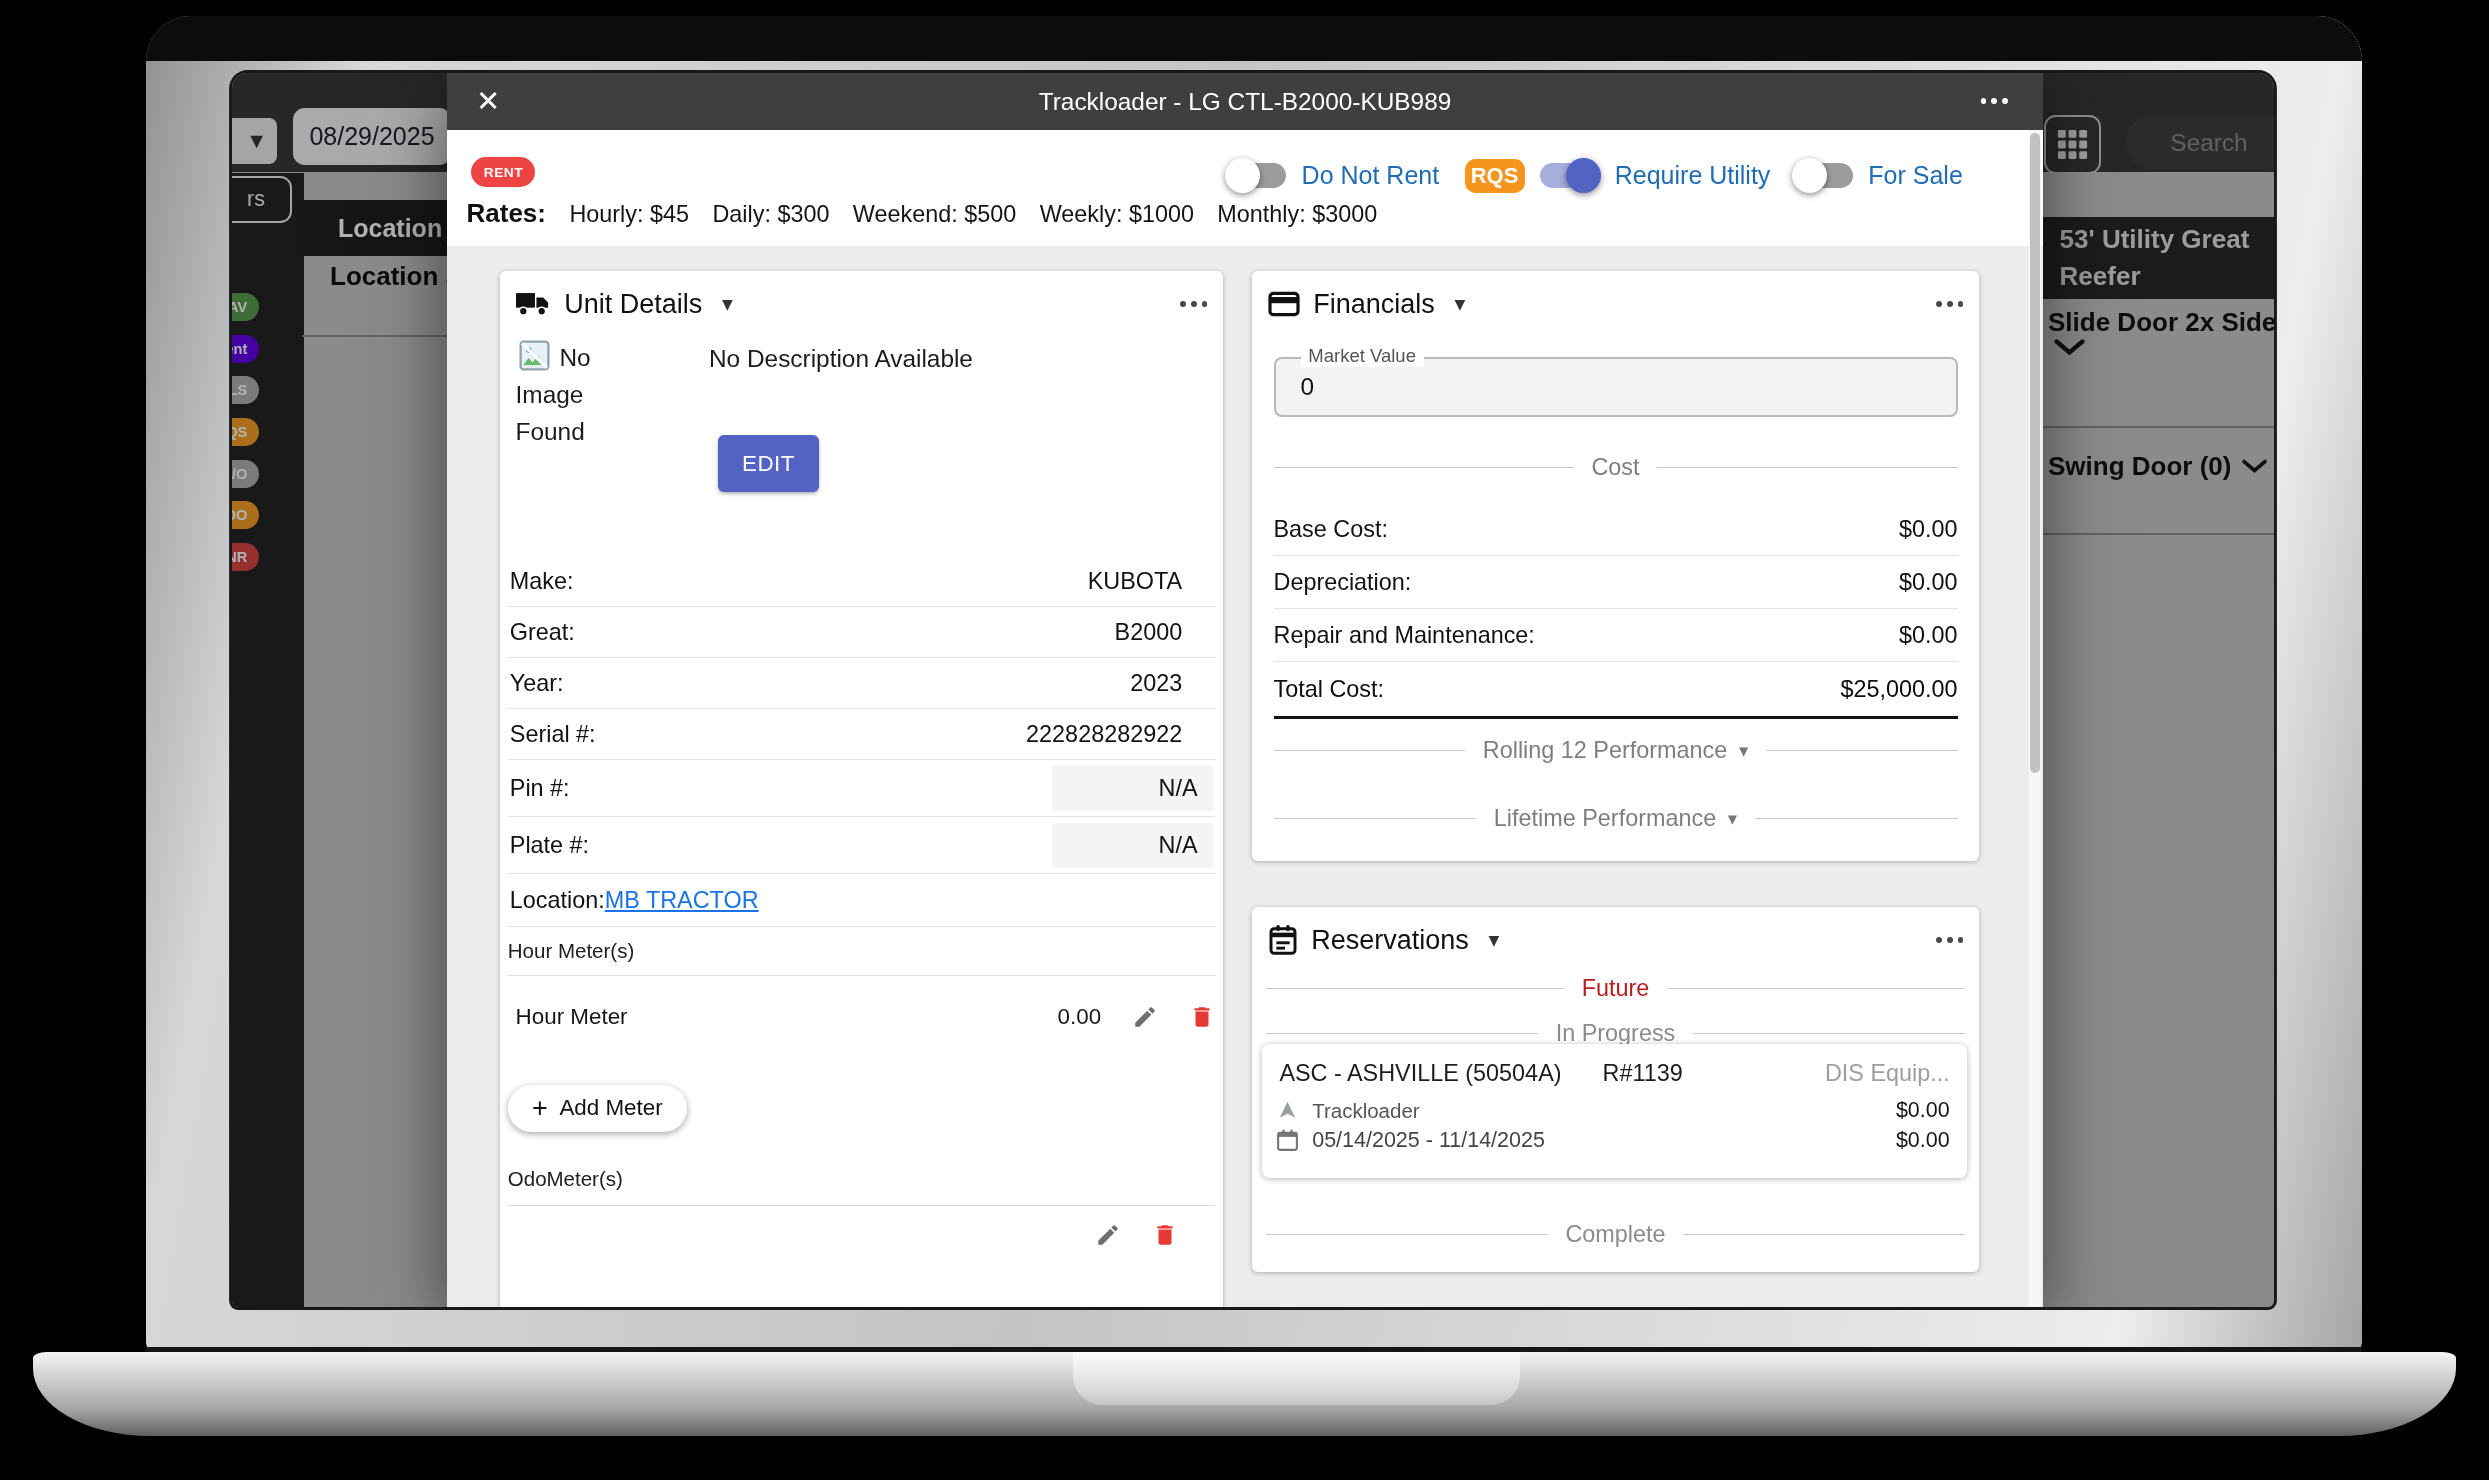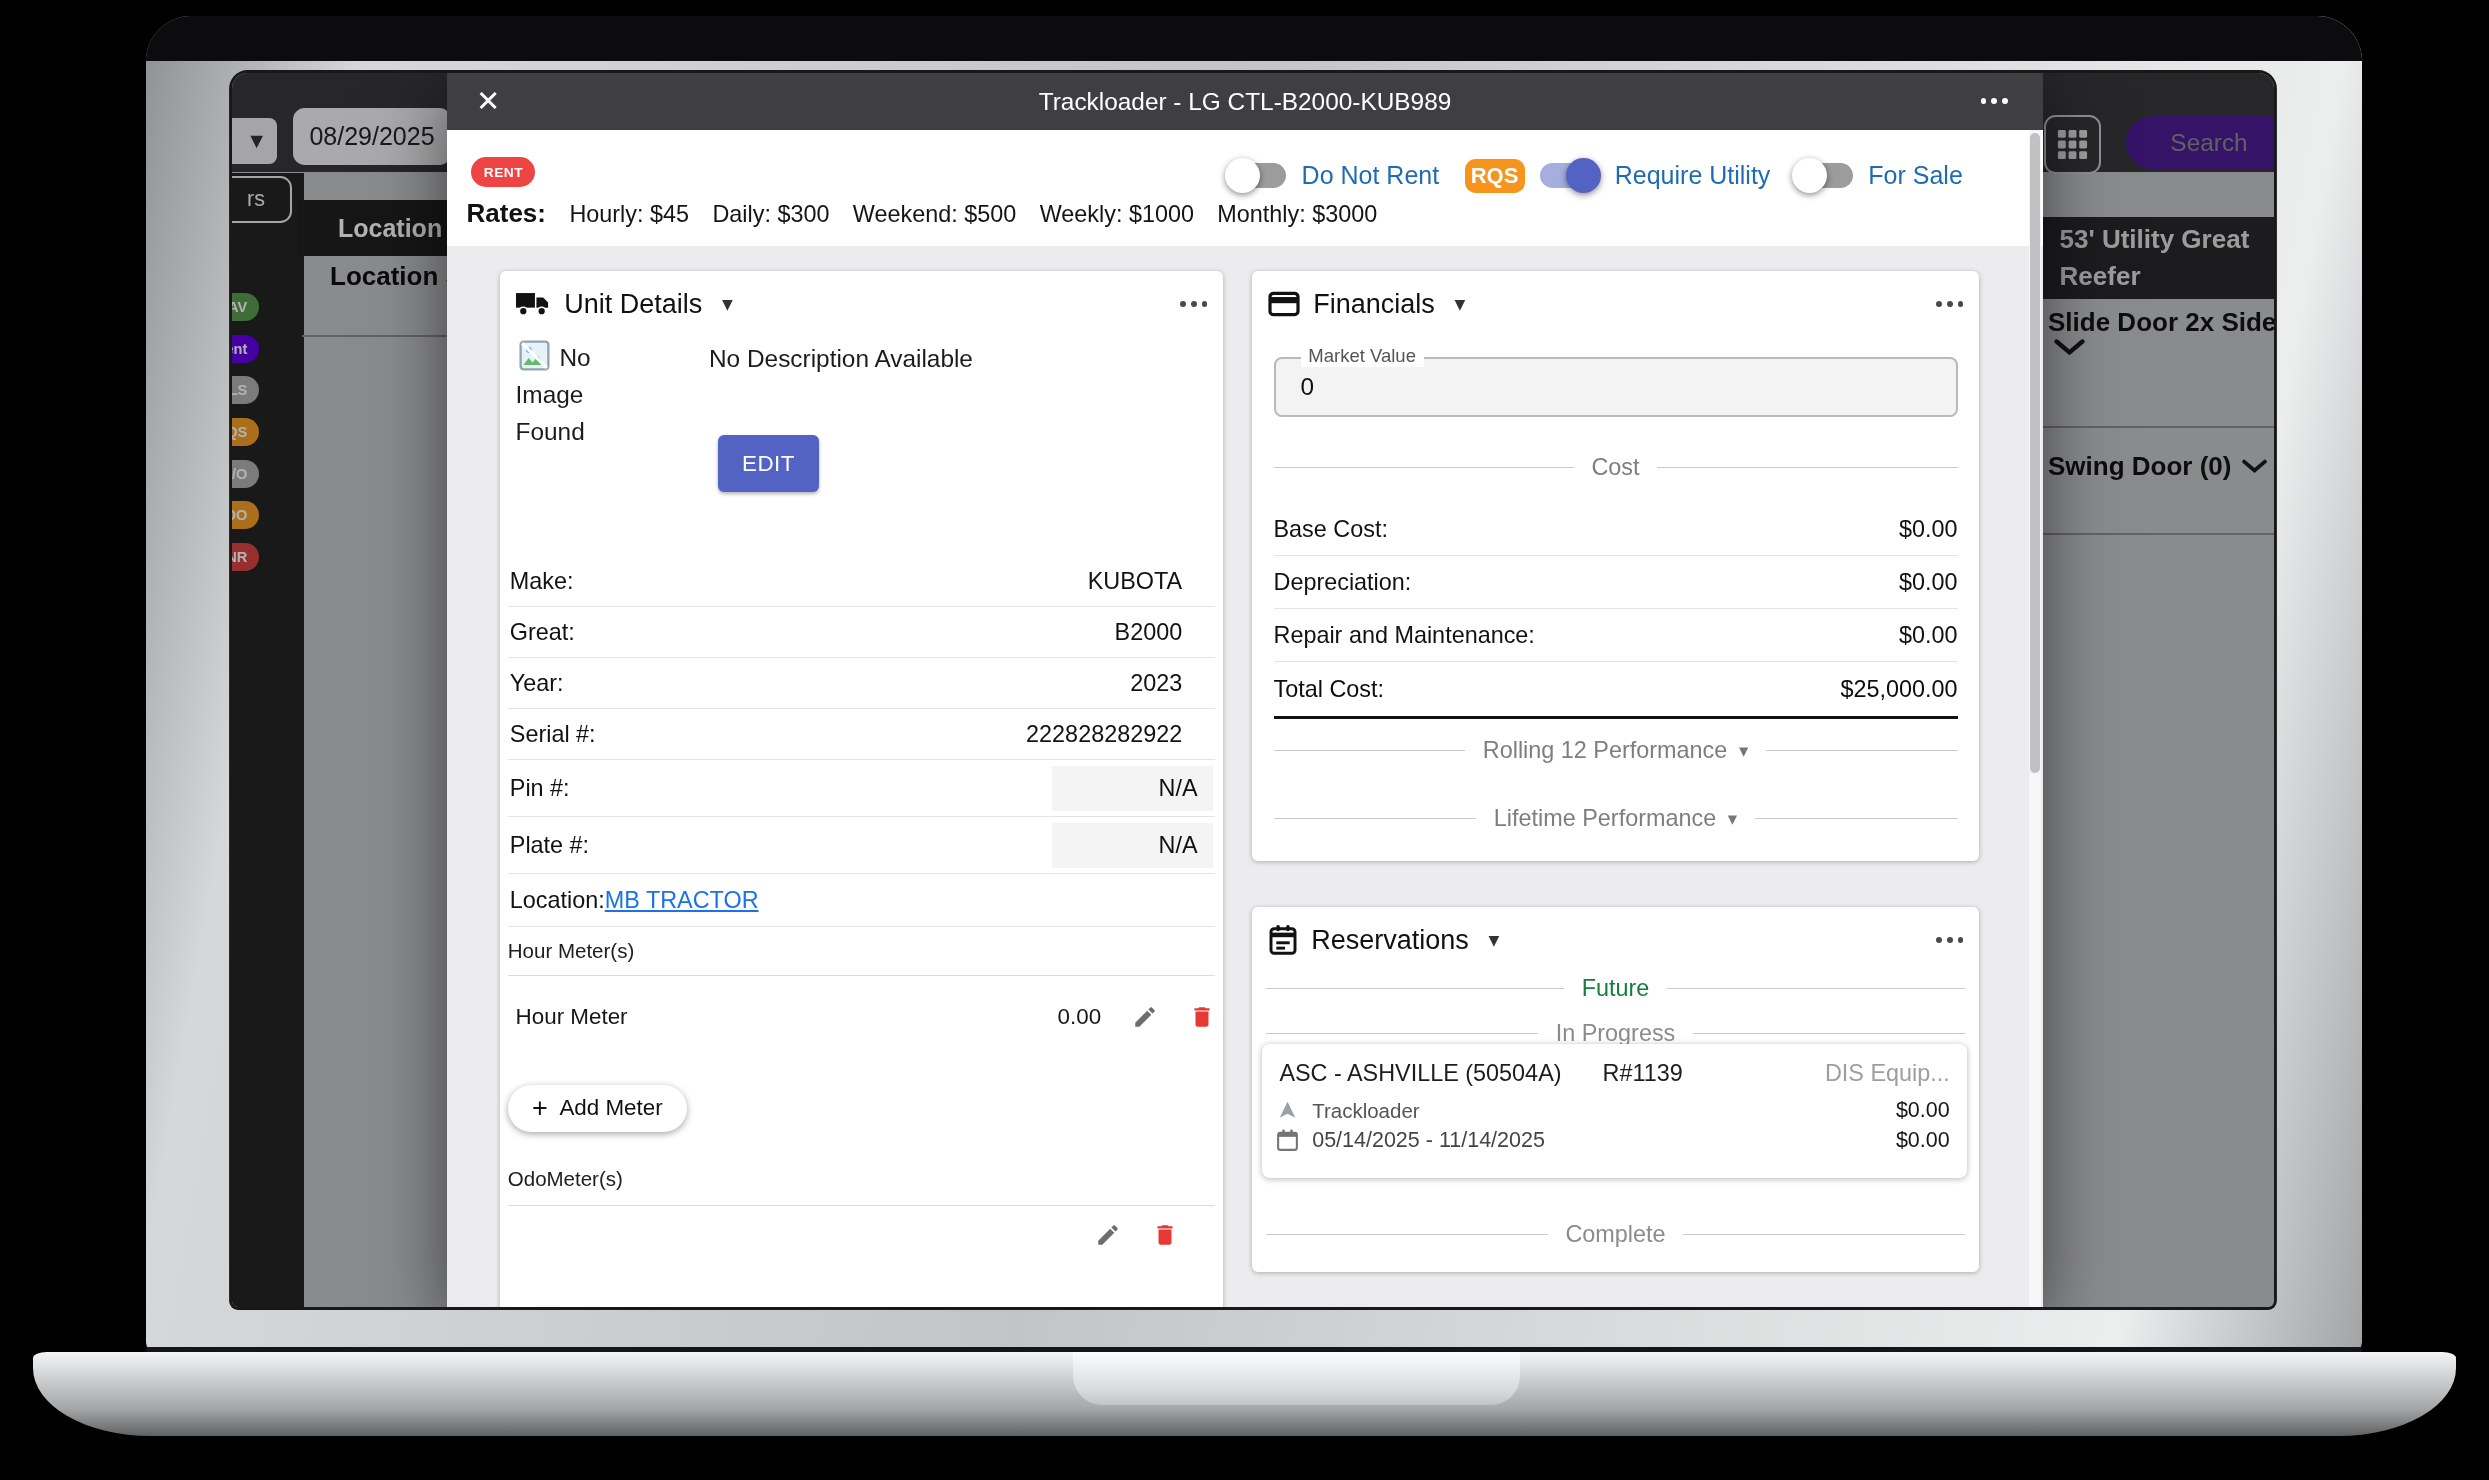--- a/index.html
+++ b/index.html
@@ -34,21 +34,21 @@
               color:#f2f2f2;font-size:21.5px;display:flex;align-items:center;justify-content:flex-end;padding-right:25px;}
   .badges{left:175px;top:293px;display:flex;flex-direction:column;gap:13.7px;}
   .sbadge{width:84px;height:28px;border-radius:14.6px;color:#fff;font-size:14.6px;font-weight:bold;
           display:flex;align-items:center;justify-content:flex-end;padding-right:11.7px;}
   .bg-loc-header{left:297px;top:200px;width:153px;height:56px;background:#202022;color:#fff;font-weight:bold;
                  font-size:25px;display:flex;align-items:center;padding-left:41px;}
   .bg-loc-sum{left:330px;top:261px;font-weight:bold;font-size:26px;color:#0f0f0f;white-space:nowrap;}
   .bg-div{height:2px;background:#8f8f8f;}
   .bg-grid-btn{left:2044px;top:115px;width:57px;height:59px;border-radius:11.7px;background:#39393c;border:2.9px solid #cfcfd1;
                display:flex;align-items:center;justify-content:center;}
-  .bg-search{left:2126px;top:116px;width:166px;height:53px;border-radius:26px;background:#4c1d95;color:#8c8c8c;
+  .bg-search{left:2126px;top:116px;width:166px;height:53px;border-radius:26px;background:#404040;color:#8c8c8c;
              font-size:24.4px;display:flex;align-items:center;justify-content:center;}
   .bg-right-head{left:2043px;top:217px;width:231px;height:82px;background:#29292b;color:#e0e0e0;font-weight:bold;
                  font-size:26px;line-height:37px;padding:3.9px 0 0 16.6px;white-space:nowrap;overflow:hidden;}
   .bg-sec-title{font-weight:bold;font-size:26px;color:#141414;white-space:nowrap;}
   .bg-swing{display:flex;align-items:center;gap:11px;}
 
   .dim{left:232px;top:73px;width:2042px;height:1234px;background:rgba(0,0,0,0.30);}
 
   
   .modal{left:447px;top:73px;width:1596px;height:1234px;background:#fff;box-shadow:0 17.6px 68px rgba(0,0,0,.55);}
@@ -123,21 +123,21 @@
   .f-rows{position:absolute;left:21.5px;right:21.5px;top:232px;}
   .f-row{height:53px;display:flex;align-items:center;font-size:23.4px;color:#121212;border-bottom:1px solid #e4e4e4;}
   .f-row .val{margin-left:auto;}
   .f-total{height:57px;border-bottom:3.9px solid #111;display:flex;align-items:center;font-size:23.4px;color:#0d0d0d;}
   .f-total .val{margin-left:auto;}
   .f-sec1{position:absolute;left:21.5px;right:21.5px;top:466px;}
   .f-sec2{position:absolute;left:21.5px;right:21.5px;top:534px;}
   .sec-caret{font-size:18.5px;color:#777;margin-left:-5.9px;cursor:pointer;}
 
   
-  .r-div-future{position:absolute;left:13.7px;right:13.7px;top:68px;color:#15803d;align-items:center;}
+  .r-div-future{position:absolute;left:13.7px;right:13.7px;top:68px;color:#b91c1c;align-items:center;}
   .r-div-prog{position:absolute;left:13.7px;right:13.7px;top:113px;color:#8b8b8b;}
   .r-div-done{position:absolute;left:13.7px;right:13.7px;top:314px;color:#8b8b8b;}
   .res-item{position:absolute;left:9.8px;right:11.7px;top:137px;height:134px;background:#fff;border-radius:7.8px;
             box-shadow:0 1px 5.9px rgba(0,0,0,.3);cursor:pointer;}
   .ri-row1{display:flex;align-items:center;padding:15.6px 17.6px 0 17.6px;font-size:23.4px;color:#1d1d1d;}
   .ri-num{margin-left:41px;}
   .ri-src{margin-left:auto;color:#9e9e9e;}
   .ri-row2{display:flex;align-items:center;padding:11.7px 17.6px 0 13.7px;gap:11.7px;font-size:20.5px;color:#555;}
   .ri-row2 .amt{margin-left:auto;color:#161616;font-size:21.5px;}
   .ri-row3{display:flex;align-items:center;padding:3.9px 17.6px 0 13.7px;gap:11.7px;font-size:21.5px;color:#444;}

